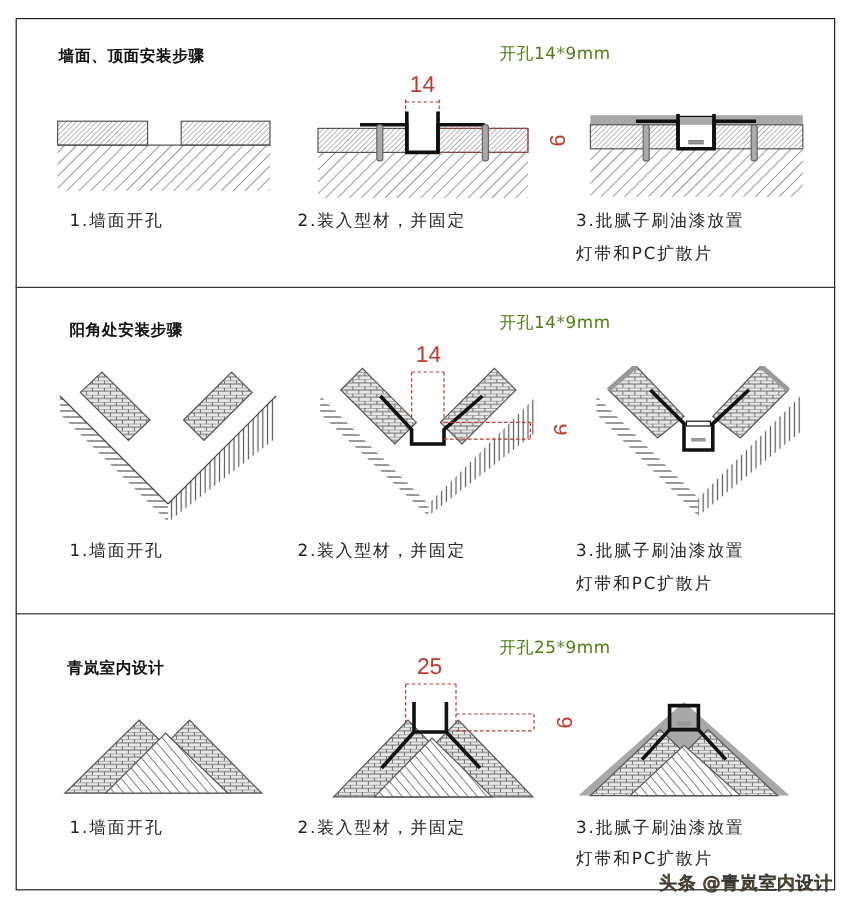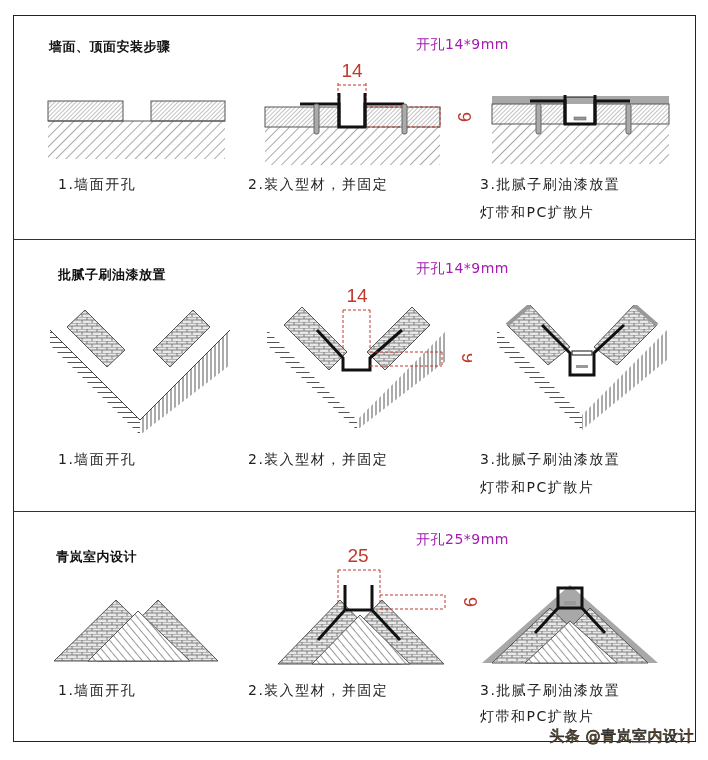--- a/index.html
+++ b/index.html
@@ -1,20 +1,20 @@
 <!DOCTYPE html>
 <html><head>
 <meta charset="utf-8">
 <style>
   html,body{margin:0;padding:0;background:#fff;}
   body{width:708px;height:760px;position:relative;overflow:hidden;font-family:"DejaVu Sans","Liberation Sans",sans-serif;color:#222;}
   .frame{position:absolute;left:13px;top:15px;width:683px;height:727px;border:1.5px solid #222;box-sizing:border-box;}
   .divider{position:absolute;left:13px;width:683px;height:0;border-top:1.5px solid #333;}
   .section-title{position:absolute;font-size:13px;font-weight:bold;color:#111;letter-spacing:0.5px;}
-  .hole-spec{position:absolute;font-size:14px;color:#a21caf;letter-spacing:0.5px;}
+  .hole-spec{position:absolute;font-size:14px;color:#4d7c0f;letter-spacing:0.5px;}
   .step-label{position:absolute;font-size:14px;color:#222;letter-spacing:1.5px;line-height:28px;}
   .diagram{position:absolute;}
   .watermark{position:absolute;right:14px;bottom:14px;font-size:15px;color:#a16207;-webkit-text-stroke:0.8px #333;letter-spacing:0.5px;margin-left:44px;}
 </style>
 </head>
 <body>
 
 <svg width="0" height="0" style="position:absolute">
   <defs>
     <pattern id="hatch-diag" width="7" height="7" patternUnits="userSpaceOnUse" patternTransform="rotate(45)">
@@ -85,21 +85,21 @@
   <rect x="84" y="22" width="12" height="3" fill="#999" stroke="#555" stroke-width="0.5"></rect>
   <rect x="46" y="9" width="5" height="30" rx="2" fill="#aaa" stroke="#666"></rect>
   <rect x="136" y="9" width="5" height="30" rx="2" fill="#aaa" stroke="#666"></rect>
 </svg>
 
 <div class="step-label" style="left:58px;top:170px;width:160px">1.墙面开孔</div>
 <div class="step-label" style="left:248px;top:170px;width:210px">2.装入型材，并固定</div>
 <div class="step-label" style="left:480px;top:170px;width:200px">3.批腻子刷油漆放置</div>
 <div class="step-label" style="left:480px;top:198px;width:200px">灯带和PC扩散片</div>
 
-<div class="section-title" style="left:58px;top:266px">批腻子刷油漆放置</div>
+<div class="section-title" style="left:58px;top:266px">阳角处安装步骤</div>
 <div class="hole-spec" style="left:416px;top:260px">开孔14*9mm</div>
 
 <svg class="diagram" style="left:45px;top:305px" width="190" height="130">
   <polygon points="5,25 95,115 95,130 5,40" fill="url(#hatch-h)"></polygon>
   <polygon points="95,115 185,25 185,60 95,130" fill="url(#hatch-v)"></polygon>
   <line x1="5" y1="25" x2="95" y2="115" stroke="#444"></line>
   <line x1="95" y1="115" x2="185" y2="25" stroke="#444"></line>
   <polygon points="22,22 40,5 80,45 62,62" fill="url(#brick)" stroke="#555"></polygon>
   <polygon points="108,45 148,5 165,22 125,62" fill="url(#brick)" stroke="#555"></polygon>
 </svg>

